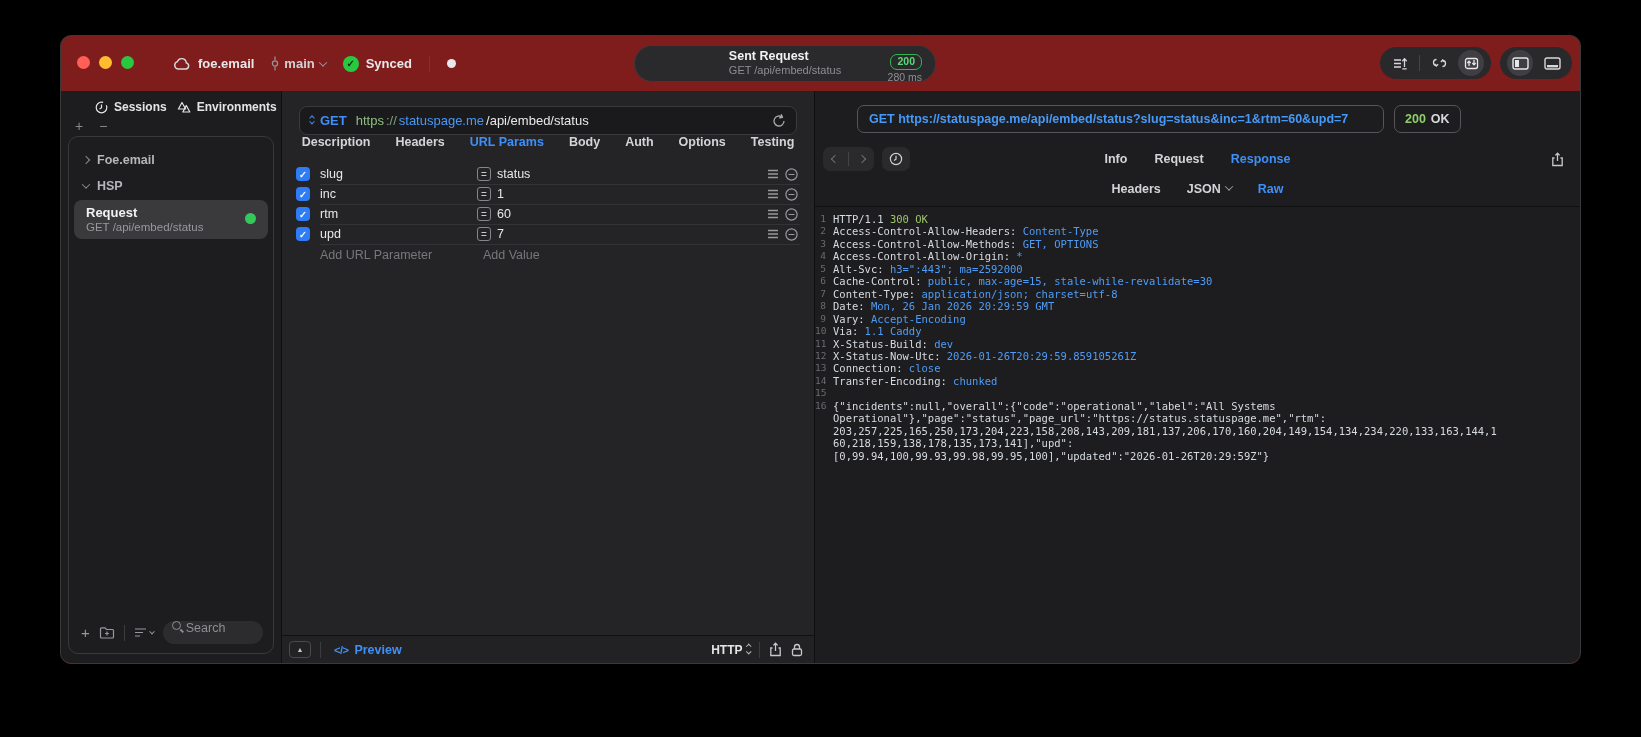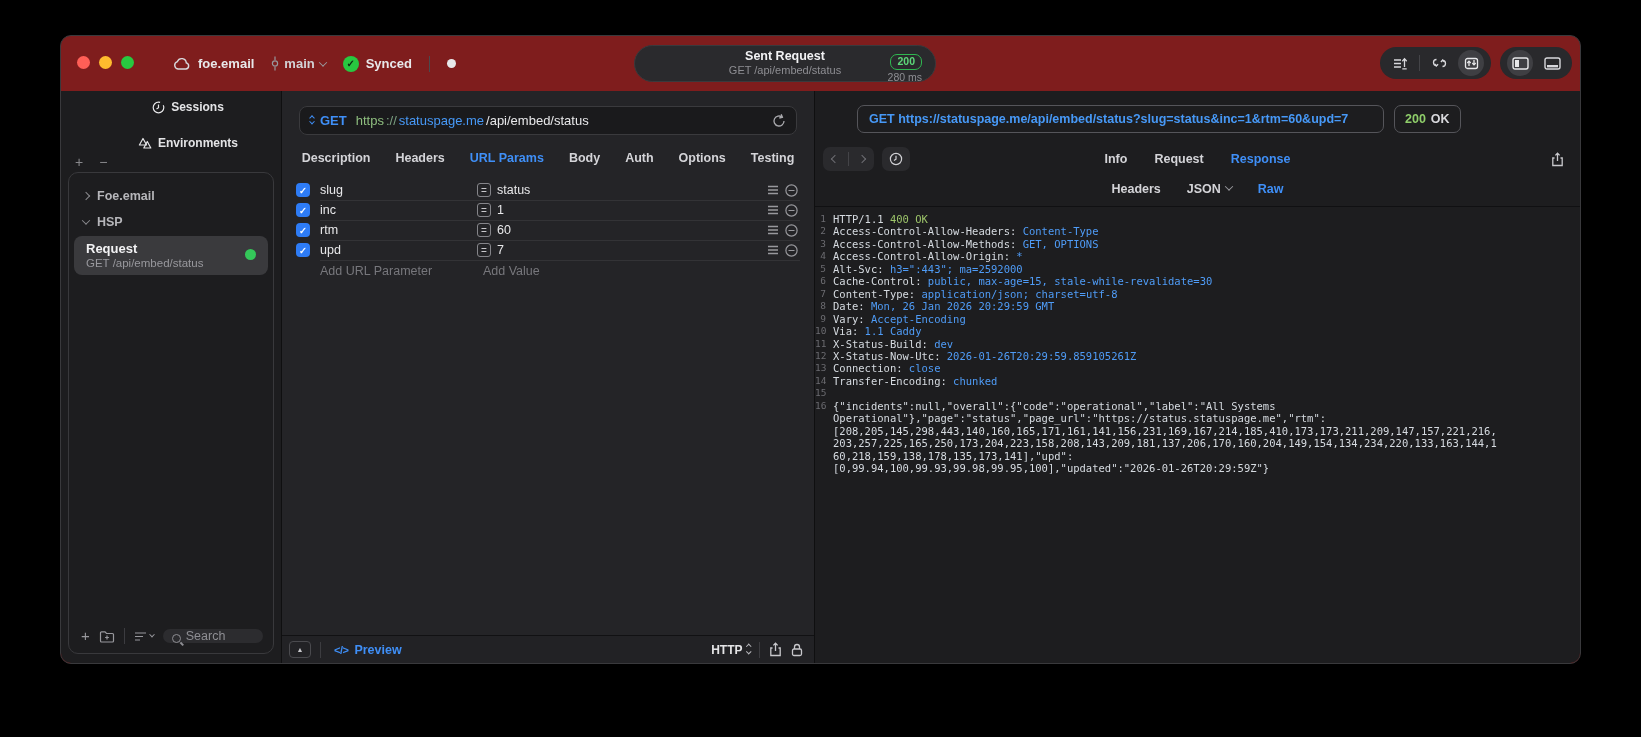--- a/index.html
+++ b/index.html
@@ -23,21 +23,21 @@
   .chk-circle { width:16px; height:16px; border-radius:50%; background:#28c840; color:#0b2b10;
     font-size:10px; display:flex; align-items:center; justify-content:center; font-weight:700;}
   .chev { display:inline-block; width:6px; height:6px; border-right:1.6px solid currentColor; border-bottom:1.6px solid currentColor; }
   .chev-d { transform:rotate(45deg) translate(-1px,-1px); }
   .chev-r { transform:rotate(-45deg); }
   .chev-l { transform:rotate(135deg); }
   .chev-u { transform:rotate(-135deg); }
 
   .req-pill { position:absolute; left:573px; top:9px; width:302px; height:37px; background:#2a2a2d;
     border:1px solid #3a3a3d; border-radius:19px; display:flex; align-items:center; justify-content:center; }
-  .req-pill .ttl { text-align:center; line-height:1.25; }
+  .req-pill .ttl { text-align:left; line-height:1.25; }
   .req-pill .ttl .t1 { color:#f2f2f4; font-size:12.5px; font-weight:700; }
   .req-pill .ttl .t2 { color:#8e8e93; font-size:11px; }
   .req-pill .stat { position:absolute; right:13px; top:4px; text-align:right; line-height:1.3; }
   .badge-200 { display:inline-block; border:1.2px solid #2fb750; color:#5dd879; font-size:10.5px; font-weight:700;
     border-radius:7px; padding:0 6px; }
   .req-pill .ms { color:#8e8e93; font-size:10.5px; }
 
   .tb-right { position:absolute; right:8px; top:11px; display:flex; gap:9px; align-items:center; }
   .icon-group { background:#29292c; border-radius:16px; height:32px; display:flex; align-items:center; padding:0 7px; gap:6px; }
   .ig-sep { width:1px; height:16px; background:#444448; }
@@ -45,50 +45,50 @@
   .icon-btn.hl { background:#3f3f43; }
   svg.ic { display:block; }
 
   
   .main { flex:1; display:flex; min-height:0; }
   .sidebar { width:221px; flex:none; border-right:1px solid #0f0f10; display:flex; flex-direction:column; background:#1d1d1f; }
   .middle { width:533px; flex:none; border-right:1px solid #0f0f10; display:flex; flex-direction:column; background:#242427; }
   .rightp { flex:1; display:flex; flex-direction:column; background:#1d1d1f; min-width:0; }
 
   
-  .sb-tabs { display:flex; gap:22px; padding:9px 0 0 34px; align-items:center;flex-direction:column; }
+  .sb-tabs { display:flex; gap:10px; padding:9px 0 0 34px; align-items:flex-start; }
   .sb-tab { display:flex; gap:6px; align-items:center; color:#e4e4e6; font-size:12px; font-weight:700; }
   .sb-pm { display:flex; gap:16px; padding:5px 0 0 14px; color:#88888c; font-size:14px; height:21px; line-height:14px; }
   .sb-panel { flex:1; margin:1px 7px 9px 7px; border:1px solid #39393c; border-radius:10px;
     display:flex; flex-direction:column; padding-top:10px; min-height:0; }
   .tree-item { display:flex; align-items:center; gap:8px; padding:6px 12px 6px 14px; color:#b6b6ba; font-size:12.5px; font-weight:600; }
   .tree-item .chev { color:#8a8a8e; }
   .req-card { position:relative; margin:1px 5px 0 5px; background:#3a3a3d; border-radius:8px; padding:5px 10px 6px 12px; }
   .req-card .rc1 { color:#f2f2f4; font-size:13px; font-weight:700; }
   .req-card .rc2 { color:#98989d; font-size:11.5px; margin-top:1px; }
   .green-dot { position:absolute; right:12px; top:13px; width:11px; height:11px; border-radius:50%; background:#34c759; }
   .sb-bottom { margin-top:auto; display:flex; align-items:center; gap:9px; padding:0 10px 9px 12px; color:#98989d; }
   .sb-bottom .plus { font-size:15px; line-height:12px; }
   .vdiv { width:1px; height:16px; background:#3c3c40; }
-  .search-pill { flex:1; height:14px; background:#2c2c2f; border-radius:12px; display:flex; align-items:flex-end; padding:0 9px; gap:5px; }
+  .search-pill { flex:1; height:23px; background:#2c2c2f; border-radius:12px; display:flex; align-items:flex-start; padding:0 9px; gap:5px; }
   .search-pill input { background:transparent; border:none; outline:none; color:#c8c8cc; font-size:12.5px; width:100%; }
   .search-pill input::placeholder { color:#8e8e93; }
   .mag { width:9px; height:9px; border:1.5px solid #8e8e93; border-radius:50%; position:relative; flex:none; }
   .mag::after { content:""; position:absolute; width:4px; height:1.5px; background:#8e8e93; transform:rotate(45deg); left:7px; top:8px; }
 
   
   .url-bar { margin:15px 17px 0 17px; height:29px; flex:none; background:#1a1a1c; border:1px solid #3a3a3d;
     border-radius:8px; display:flex; align-items:center; padding:0 10px; font-size:13px; gap:2px; }
   .updown { display:flex; flex-direction:column; gap:1px; margin-right:4px; color:#3f8ff7; }
   .updown .chev { width:4px; height:4px; border-width:1.4px; }
   .method { color:#3f8ff7; font-weight:700; margin-right:7px; }
   .u-scheme { color:#8fbf7f;text-align:center; } .u-sep { color:#7ca183; } .u-host { color:#4799f7; } .u-path { color:#e8e8ea; }
   .url-bar .spacer { flex:1; }
 
-  .req-tabs { display:flex; justify-content:center; gap:25px; margin-top:16px; font-size:12.5px; flex:none; }
+  .req-tabs { display:flex; justify-content:center; gap:25px; font-size:12.5px; flex:none; }
   .rtab { color:#d4d4d8; font-weight:600; }
   .rtab.active { color:#3f8ff7; }
 
   .ptable { margin-top:15px; flex:none; }
   .phead { display:flex; color:#8a8a8e; font-size:12px; padding:0 14px 6px 14px; }
   .phead .h1 { margin-left:24px; width:157px; }
   .phead .h2 { }
   .prow { display:flex; align-items:center; height:20px; padding:0 14px; position:relative; }
   .prow + .prow::before, .prow-add::before { content:""; position:absolute; left:38px; right:14px; top:0; height:1px; background:#333336; }
   .pcheck { width:14px; height:14px; flex:none; background:#2e7cf6; border-radius:4px; color:#fff; font-size:9.5px;
@@ -516,37 +516,37 @@
         </span>
       </div>
 
       <div class="resp-subtabs">
           <span class="sstab">Headers</span>
           <span class="sstab">JSON<span class="chev chev-d"></span></span>
           <span class="sstab active">Raw</span>
         </div>
 
       <div class="code" id="code-area">
-          <div class="cl"><span class="ln">1</span><span class="t-white">HTTP/1.1 </span><span class="t-green">400 OK</span></div>
+          <div class="cl"><span class="ln">1</span><span class="t-white">HTTP/1.1 </span><span class="t-green">300 OK</span></div>
           <div class="cl"><span class="ln">2</span><span class="t-white">Access-Control-Allow-Headers: </span><span class="t-blue">Content-Type</span></div>
           <div class="cl"><span class="ln">3</span><span class="t-white">Access-Control-Allow-Methods: </span><span class="t-blue">GET, OPTIONS</span></div>
           <div class="cl"><span class="ln">4</span><span class="t-white">Access-Control-Allow-Origin: </span><span class="t-blue">*</span></div>
           <div class="cl"><span class="ln">5</span><span class="t-white">Alt-Svc: </span><span class="t-blue">h3=":443"; ma=2592000</span></div>
           <div class="cl"><span class="ln">6</span><span class="t-white">Cache-Control: </span><span class="t-blue">public, max-age=15, stale-while-revalidate=30</span></div>
           <div class="cl"><span class="ln">7</span><span class="t-white">Content-Type: </span><span class="t-blue">application/json; charset=utf-8</span></div>
           <div class="cl"><span class="ln">8</span><span class="t-white">Date: </span><span class="t-blue">Mon, 26 Jan 2026 20:29:59 GMT</span></div>
           <div class="cl"><span class="ln">9</span><span class="t-white">Vary: </span><span class="t-blue">Accept-Encoding</span></div>
           <div class="cl"><span class="ln">10</span><span class="t-white">Via: </span><span class="t-blue">1.1 Caddy</span></div>
           <div class="cl"><span class="ln">11</span><span class="t-white">X-Status-Build: </span><span class="t-blue">dev</span></div>
           <div class="cl"><span class="ln">12</span><span class="t-white">X-Status-Now-Utc: </span><span class="t-blue">2026-01-26T20:29:59.859105261Z</span></div>
           <div class="cl"><span class="ln">13</span><span class="t-white">Connection: </span><span class="t-blue">close</span></div>
           <div class="cl"><span class="ln">14</span><span class="t-white">Transfer-Encoding: </span><span class="t-blue">chunked</span></div>
           <div class="cl"><span class="ln">15</span><span class="t-white"></span><span class="t-blue"></span></div>
           <div class="cl"><span class="ln">16</span><span class="t-white">{"incidents":null,"overall":{"code":"operational","label":"All Systems</span></div>
           <div class="cl"><span class="ln"></span><span class="t-white">Operational"},"page":"status","page_url":"https://status.statuspage.me","rtm":</span></div>
-          <div class="cl"><span class="ln"></span><span class="t-white">[208,205,145,298,443,140,160,165,171,161,141,156,231,169,167,214,185,410,173,173,211,209,147,157,221,216,</span></div>
+          <div class="cl"><span class="ln"></span></div>
           <div class="cl"><span class="ln"></span><span class="t-white">203,257,225,165,250,173,204,223,158,208,143,209,181,137,206,170,160,204,149,154,134,234,220,133,163,144,1</span></div>
           <div class="cl"><span class="ln"></span><span class="t-white">60,218,159,138,178,135,173,141],"upd":</span></div>
           <div class="cl"><span class="ln"></span><span class="t-white">[0,99.94,100,99.93,99.98,99.95,100],"updated":"2026-01-26T20:29:59Z"}</span></div>
         </div>
     </div>
   </div>
 </div>
 
 </body></html>

